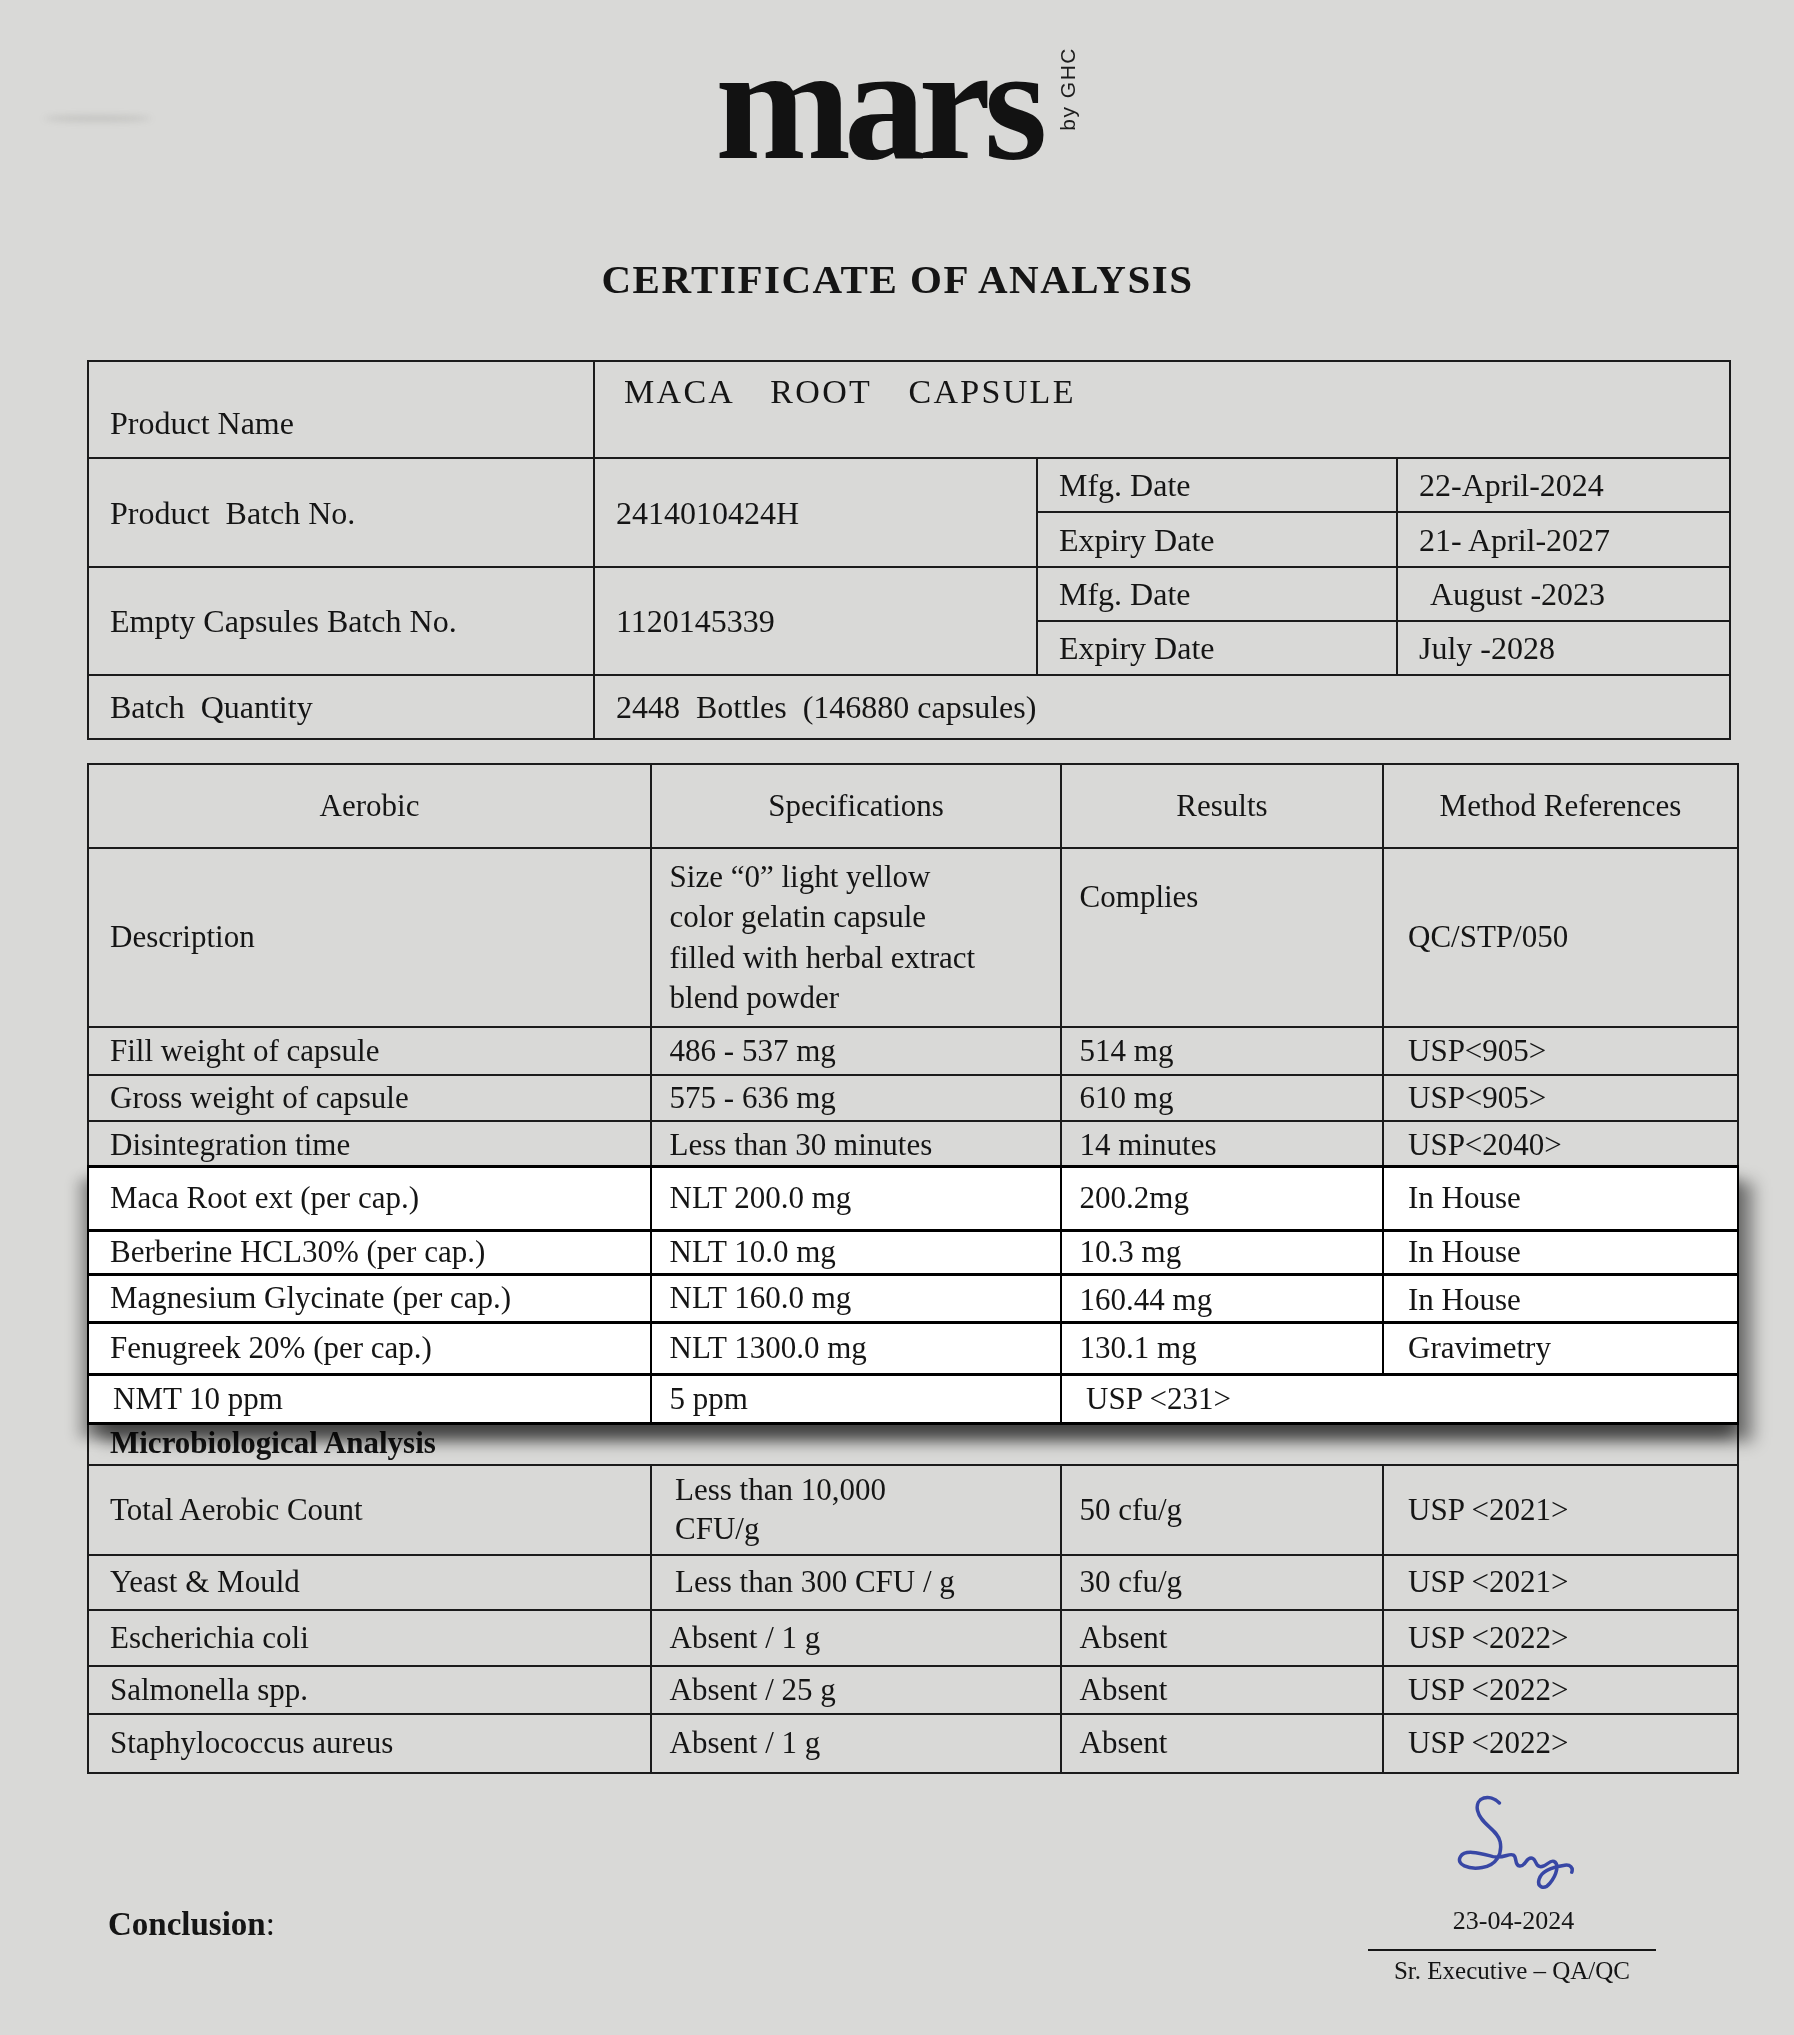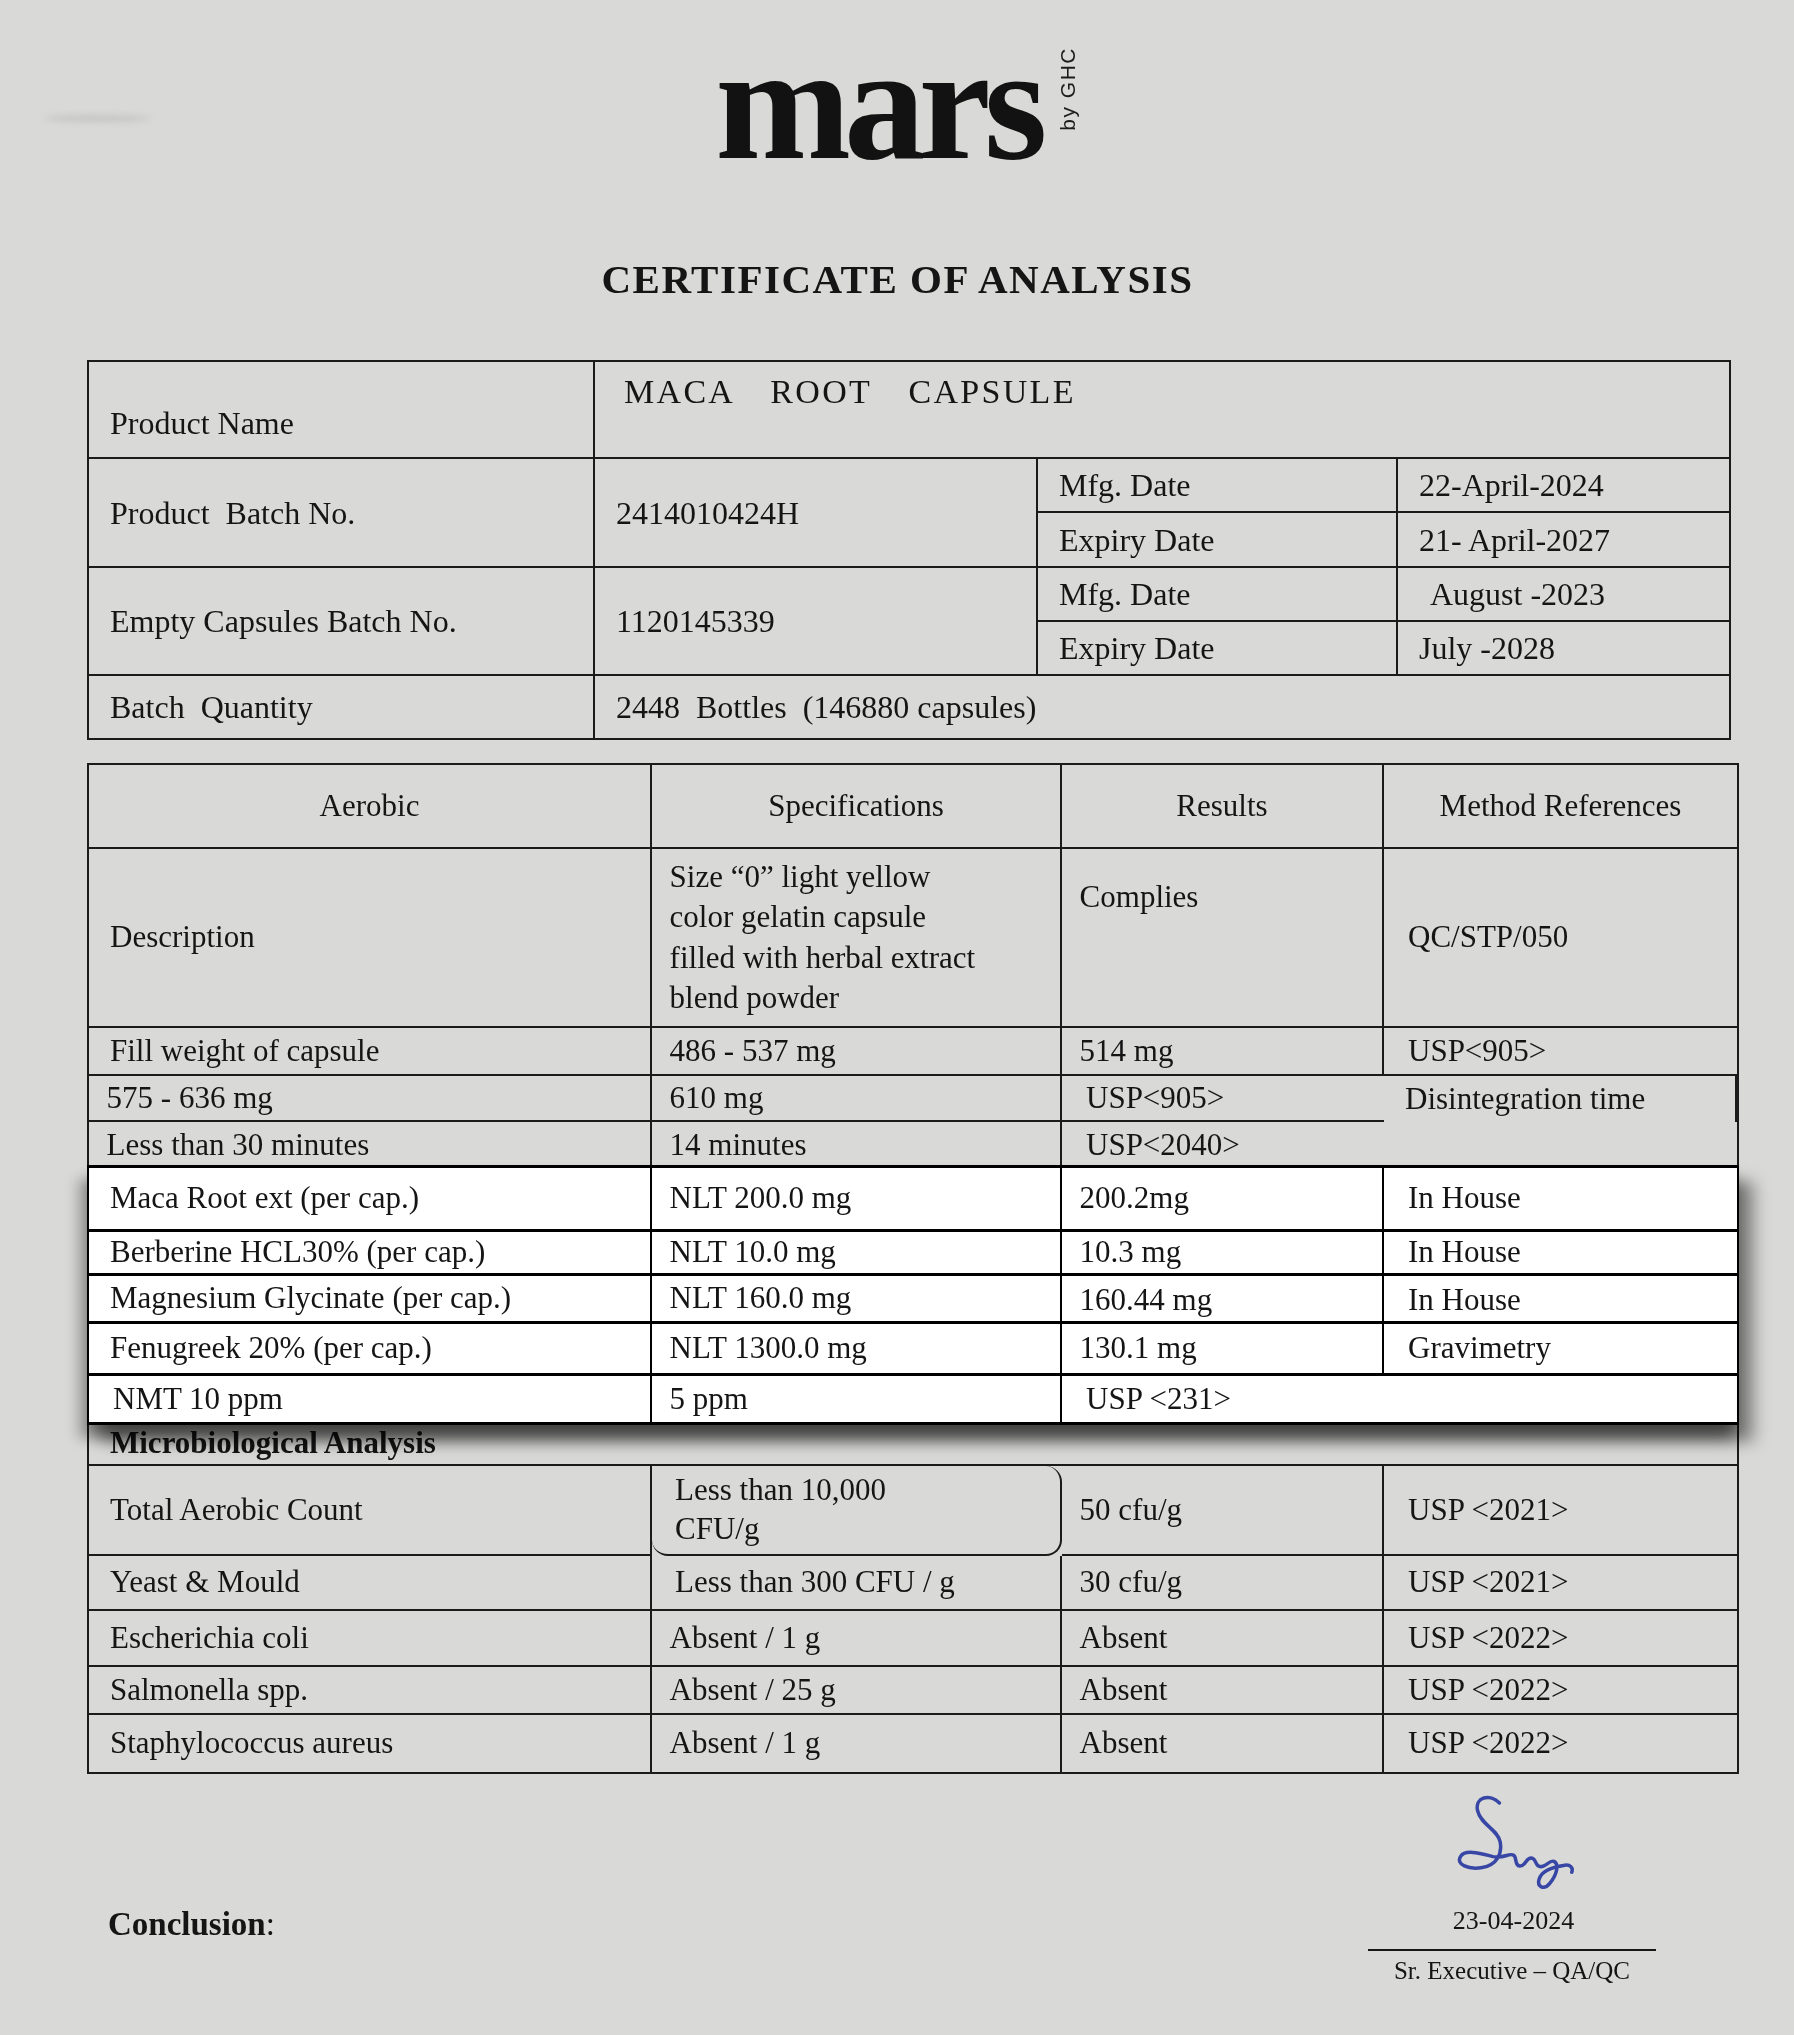--- a/index.html
+++ b/index.html
@@ -142,20 +142,21 @@
     <div class="cell">Description</div>
     <div class="cell spec-pad"><span class="narrow1">Size “0” light yellow color gelatin capsule filled with herbal extract blend powder</span></div>
     <div class="cell res-pad"><span style="align-self:flex-start;margin-top:29px;">Complies</span></div>
     <div class="cell met-pad nr">QC/STP/050</div>
 
     <div class="cell">Fill weight of capsule</div>
     <div class="cell spec-pad">486 - 537 mg</div>
     <div class="cell res-pad">514 mg</div>
     <div class="cell met-pad nr">USP&lt;905&gt;</div>
 
+    <div class="cell">Gross weight of capsule</div>
     <div class="cell spec-pad">575 - 636 mg</div>
     <div class="cell res-pad">610 mg</div>
     <div class="cell met-pad nr">USP&lt;905&gt;</div>
 
     <div class="cell nb">Disintegration time</div>
     <div class="cell spec-pad nb">Less than 30 minutes</div>
     <div class="cell res-pad nb">14 minutes</div>
     <div class="cell met-pad nr nb">USP&lt;2040&gt;</div>
   </div>
 
@@ -182,21 +183,21 @@
 
     <div class="cell spec-pad nb" style="padding-left:24px;">NMT 10 ppm</div>
     <div class="cell res-pad nb">5 ppm</div>
     <div class="cell met-pad nr nb">USP &lt;231&gt;</div>
   </div>
 
   <div class="tbl an-cols" id="an-bottom">
     <div class="cell micro-hdr">Microbiological Analysis</div>
 
     <div class="cell">Total Aerobic Count</div>
-    <div class="cell spec-pad" style="padding-left:23px;border-radius:16px;"><span class="narrow2">Less than 10,000 CFU/g</span></div>
+    <div class="cell spec-pad" style="padding-left:23px;"><span class="narrow2">Less than 10,000 CFU/g</span></div>
     <div class="cell res-pad">50 cfu/g</div>
     <div class="cell met-pad nr">USP &lt;2021&gt;</div>
 
     <div class="cell">Yeast &amp; Mould</div>
     <div class="cell spec-pad" style="padding-left:23px;">Less than 300 CFU / g</div>
     <div class="cell res-pad">30 cfu/g</div>
     <div class="cell met-pad nr">USP &lt;2021&gt;</div>
 
     <div class="cell">Escherichia coli</div>
     <div class="cell spec-pad">Absent / 1 g</div>

